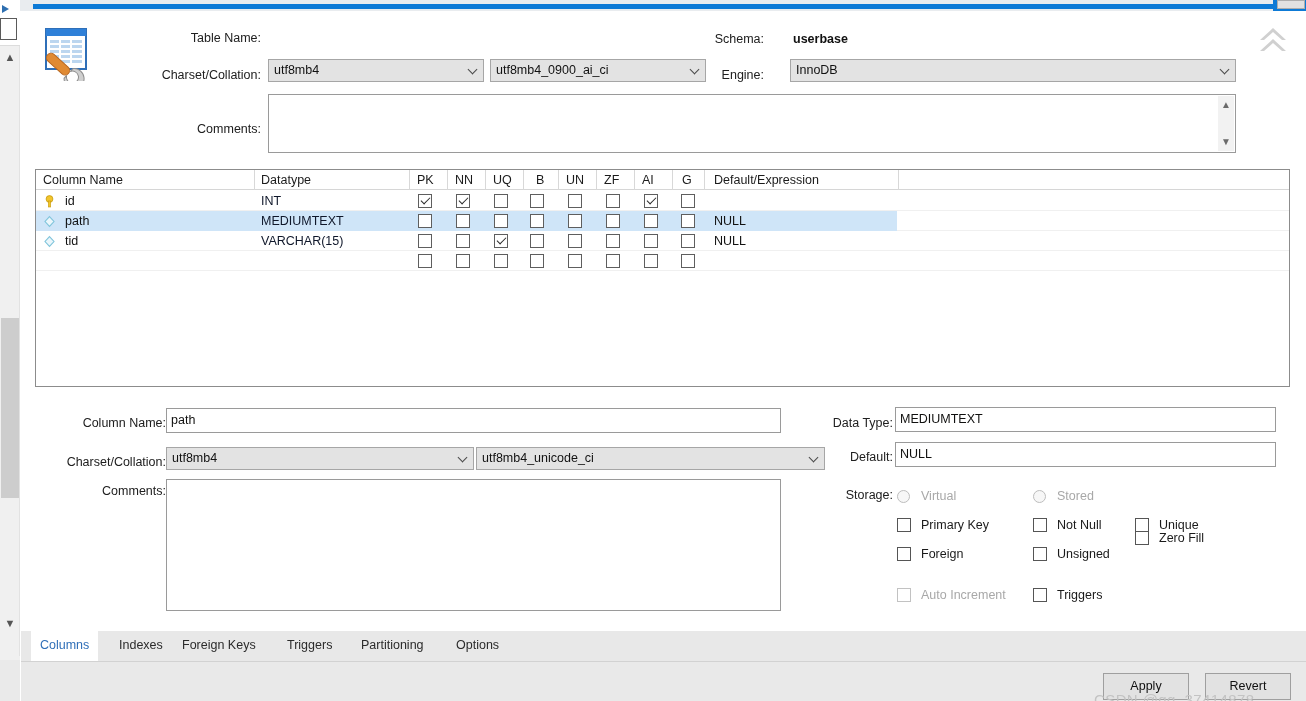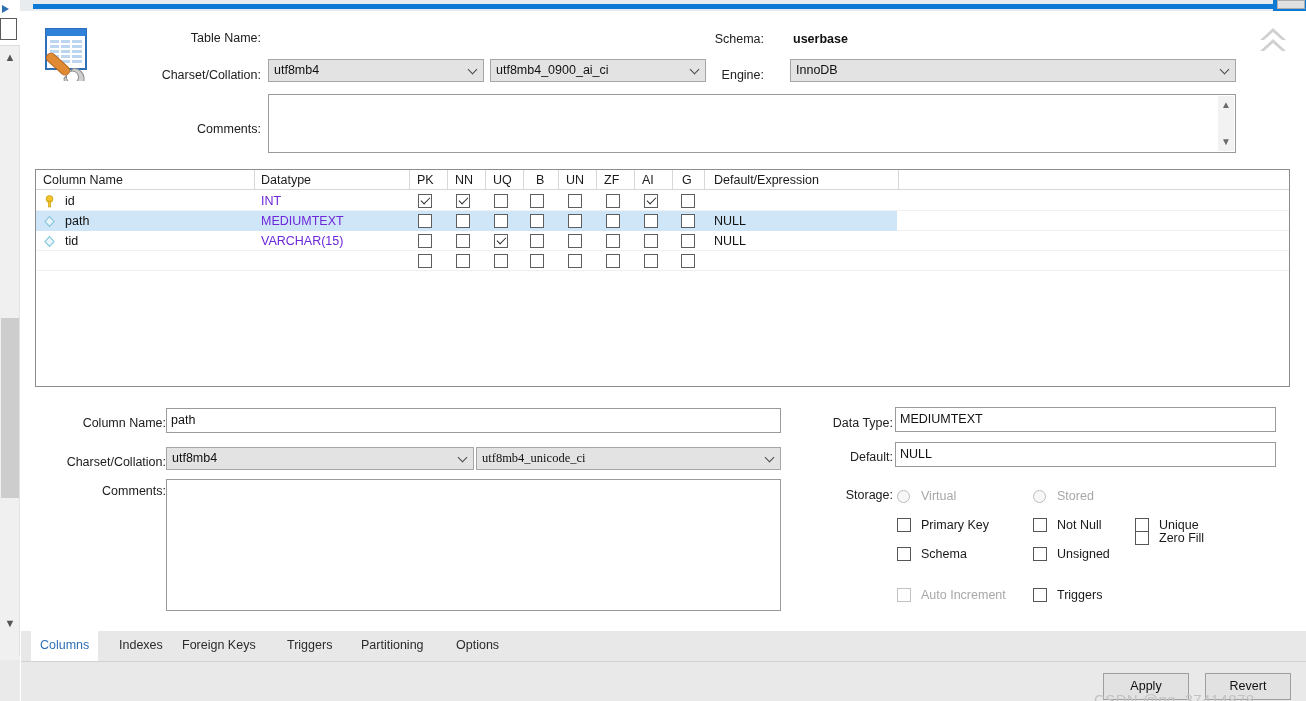--- a/index.html
+++ b/index.html
@@ -70,21 +70,21 @@
   .collapse-icon { position:absolute; right:16px; top:14px; width:34px; height:30px; cursor:pointer; }
 
   
   .grid { position:absolute; left:14px; top:158px; width:1255px; height:218px; border:1px solid #8c8c8c; background:#fff; overflow:hidden; }
   .grid-head { position:absolute; left:0; top:0; width:100%; height:20px; background:#ffffff; border-bottom:1px solid #d6d6d6; }
   .gh { position:absolute; top:3px; font-size:12.5px; color:#1b1b1b; }
   .vsep { position:absolute; top:0; width:1px; height:20px; background:#d8d8d8; }
   .grow { position:absolute; left:0; width:100%; height:20px; border-bottom:1px solid #f0f0f0; }
   .grow .rowbg-sel { position:absolute; left:0; top:0; width:860px; height:20px; background:#cfe5f8; }
   .cellname { position:absolute; left:29px; top:3px; font-size:12.5px; color:#111; }
-  .celldt { position:absolute; left:225px; top:3px; font-size:12.5px; color:#6d28d9; }
+  .celldt { position:absolute; left:225px; top:3px; font-size:12.5px; color:#0f172a; }
   .celldef { position:absolute; left:678px; top:3px; font-size:12.5px; color:#111; }
   .defhl { position:absolute; left:673px; top:0px; width:188px; height:20px; background:#cfe5f8; }
 
   .keyicon { position:absolute; left:7px; top:4px; width:13px; height:13px; }
   .cb {
     position:absolute; top:3px; width:14px; height:14px;
     border:1px solid #5e5e5e; background:#ffffff;
   }
   .cb.checked::after {
     content:""; position:absolute; left:2px; top:2px; width:8px; height:4px;
@@ -321,21 +321,21 @@
     <div class="detail">
 
       <div class="lbl" style="left:20px; top:23px; width:125px;">Column Name:</div>
       <div class="txtbox" style="left:145px; top:15px; width:615px; height:25px; padding-top:4px;">path</div>
 
       <div class="lbl" style="left:2px; top:62px; width:143px;">Charset/Collation:</div>
       <div class="combo" style="left:145px; top:54px; width:308px; height:23px;">
         <span class="cv">utf8mb4</span>
         <span class="arrow"></span>
       </div>
-      <div class="combo" style="left:455px; top:54px; width:305px; height:23px;font-family:Liberation Serif, serif;">
+      <div class="combo" style="left:455px; top:54px; width:349px; height:23px;">
         <span class="cv">utf8mb4_unicode_ci</span>
         <span class="arrow"></span>
       </div>
 
       <div class="lbl" style="left:20px; top:91px; width:125px;">Comments:</div>
       <div class="txtarea" style="left:145px; top:86px; width:615px; height:132px;"></div>
 
       <div class="lbl" style="left:730px; top:23px; width:142px;">Data Type:</div>
       <div class="txtbox" style="left:874px; top:14px; width:381px; height:25px; padding-top:4px;">MEDIUMTEXT</div>
 
@@ -361,21 +361,21 @@
         <span class="chk" style="left:0;"></span>
         <span class="optlbl" style="left:24px; top:1px;">Not Null</span>
       </div>
       <div style="position:absolute; left:1114px; top:124px; width:110px; height:18px;">
         <span class="chk" style="left:0;"></span>
         <span class="optlbl" style="left:24px; top:1px;">Unique</span>
       </div>
 
       <div style="position:absolute; left:876px; top:153px; width:125px; height:18px;">
         <span class="chk" style="left:0;"></span>
-        <span class="optlbl" style="left:24px; top:1px;">Schema</span>
+        <span class="optlbl" style="left:24px; top:1px;">Foreign</span>
       </div>
       <div style="position:absolute; left:1012px; top:153px; width:110px; height:18px;">
         <span class="chk" style="left:0;"></span>
         <span class="optlbl" style="left:24px; top:1px;">Unsigned</span>
       </div>
       <div style="position:absolute; left:1114px; top:137px; width:110px; height:18px;">
         <span class="chk" style="left:0;"></span>
         <span class="optlbl" style="left:24px; top:1px;">Zero Fill</span>
       </div>
 

